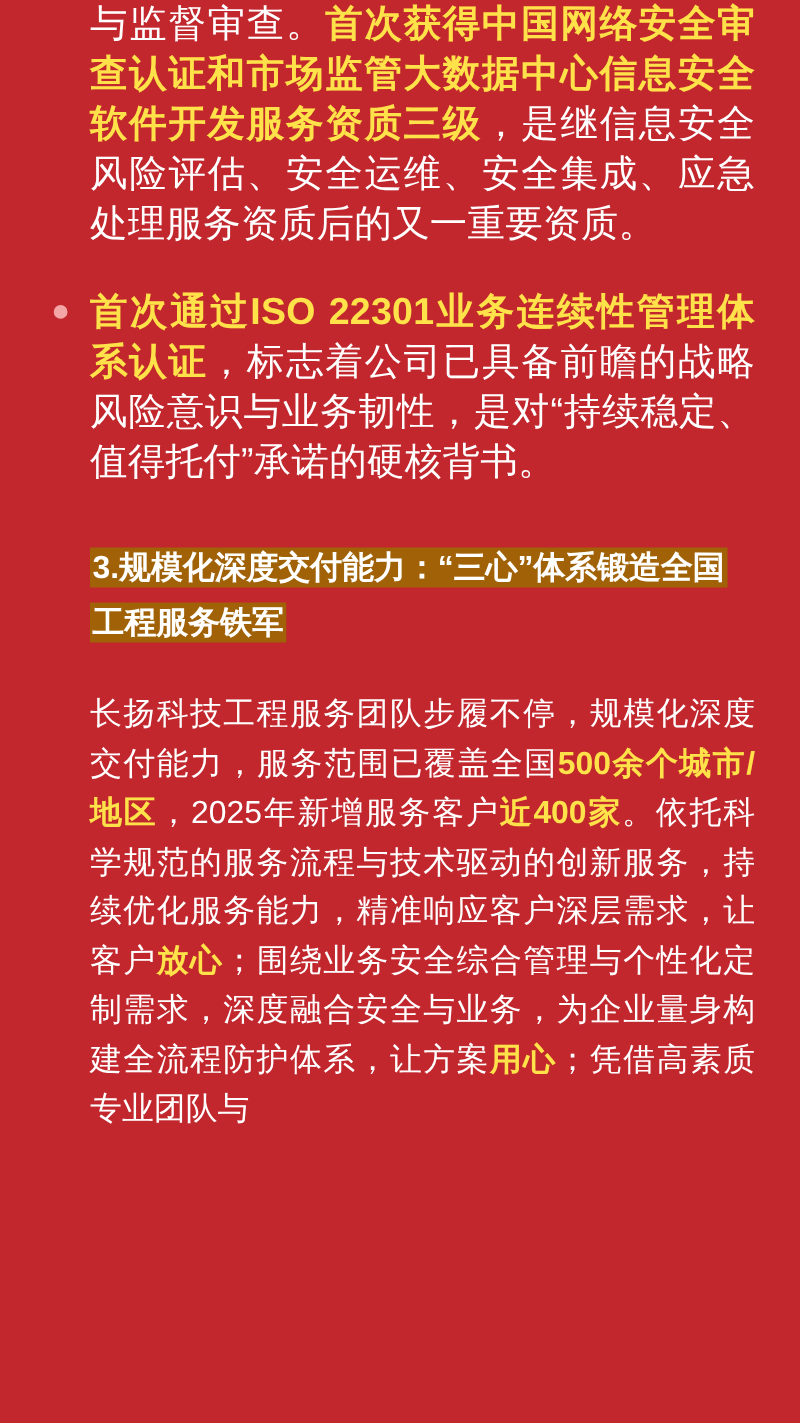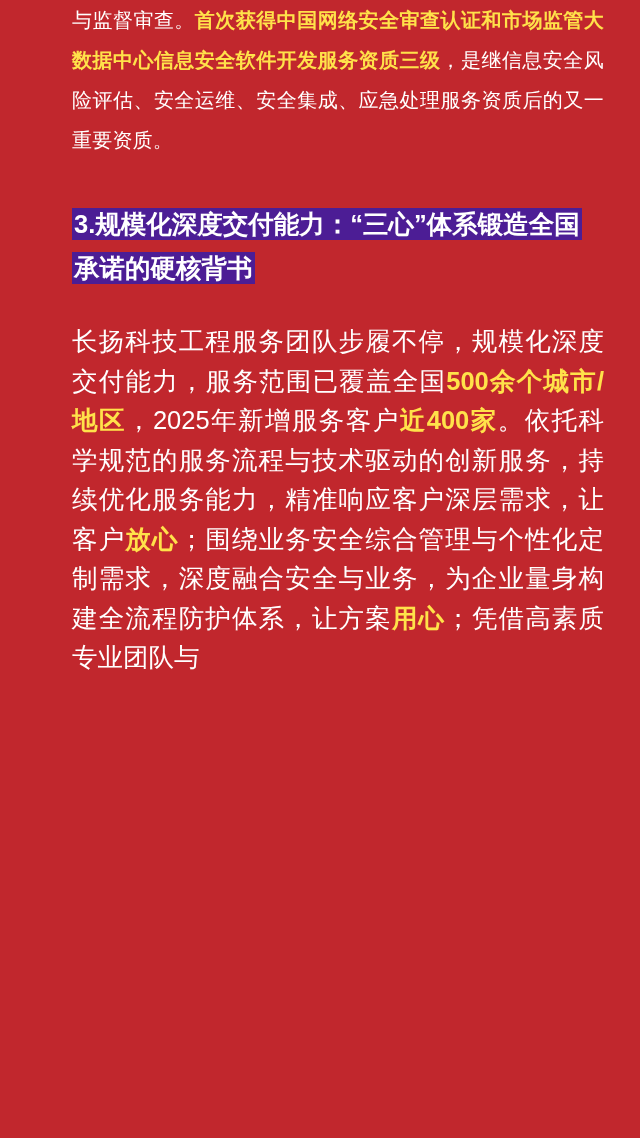--- a/index.html
+++ b/index.html
@@ -35,21 +35,21 @@
   .bullet-dot {
     position: absolute;
     left: 7px;
     top: 14px;
     width: 11px;
     height: 11px;
     border-radius: 50%;
     background: #f4a6a6;
   }
   .para {
-    font-size: 20px;
+    font-size: 30px;
     line-height: 40px;
     letter-spacing: 0.2px;
     text-align: justify;
     text-justify: inter-ideograph;
     color: #ffffff;
     margin: 0;
     word-break: break-word;
   }
   .hl {
     color: #ffe24a;
@@ -67,21 +67,21 @@
     margin: 44px 0 30px 0;
     padding-left: 36px;
     line-height: 0;
   }
   .section-heading .hline {
     display: block;
     line-height: 40px;
   }
   .section-heading .mark {
     display: inline;
-    background: #4c1d95;
+    background: #a16207;
     color: #ffffff;
     font-size: 25.5px;
     font-weight: bold;
     line-height: 40px;
     padding: 2px 2px;
     box-decoration-break: clone;
     -webkit-box-decoration-break: clone;
   }
 
   
@@ -97,23 +97,27 @@
 </head>
 <body>
 
 <div class="page">
   <div class="content">
 
     <div class="top-block">
       <p class="para"><span>与监督审查。</span><span class="hl">首次获得中国网络安全审查认证和市场监管大数据中心信息安全软件开发服务资质三级</span><span>，是继信息安全风险评估、安全运维、安全集成、应急处理服务资质后的又一重要资质。</span></p>
     </div>
 
+    <div class="bullet-block">
+      <span class="bullet-dot"></span>
+      <p class="para"><span class="hl">首次通过ISO 22301业务连续性管理体系认证</span><span>，标志着公司已具备前瞻的战略风险意识与业务韧性，是对“持续稳定、值得托付”承诺的硬核背书。</span></p>
+    </div>
 
 
     <div class="section-heading">
       <span class="hline"><span class="mark">3.规模化深度交付能力：“三心”体系锻造全国</span></span>
-      <span class="hline"><span class="mark">承诺的硬核背书</span></span>
+      <span class="hline"><span class="mark">工程服务铁军</span></span>
     </div>
 
     <p class="body-para"><span>长扬科技工程服务团队步履不停，规模化深度交付能力，服务范围已覆盖全国</span><span class="hl">500余个城市/地区</span><span>，2025年新增服务客户</span><span class="hl">近400家</span><span>。依托科学规范的服务流程与技术驱动的创新服务，持续优化服务能力，精准响应客户深层需求，让客户</span><span class="hl">放心</span><span>；围绕业务安全综合管理与个性化定制需求，深度融合安全与业务，为企业量身构建全流程防护体系，让方案</span><span class="hl">用心</span><span>；凭借高素质专业团队与</span></p>
 
   </div>
 </div>
 
 </body></html>

